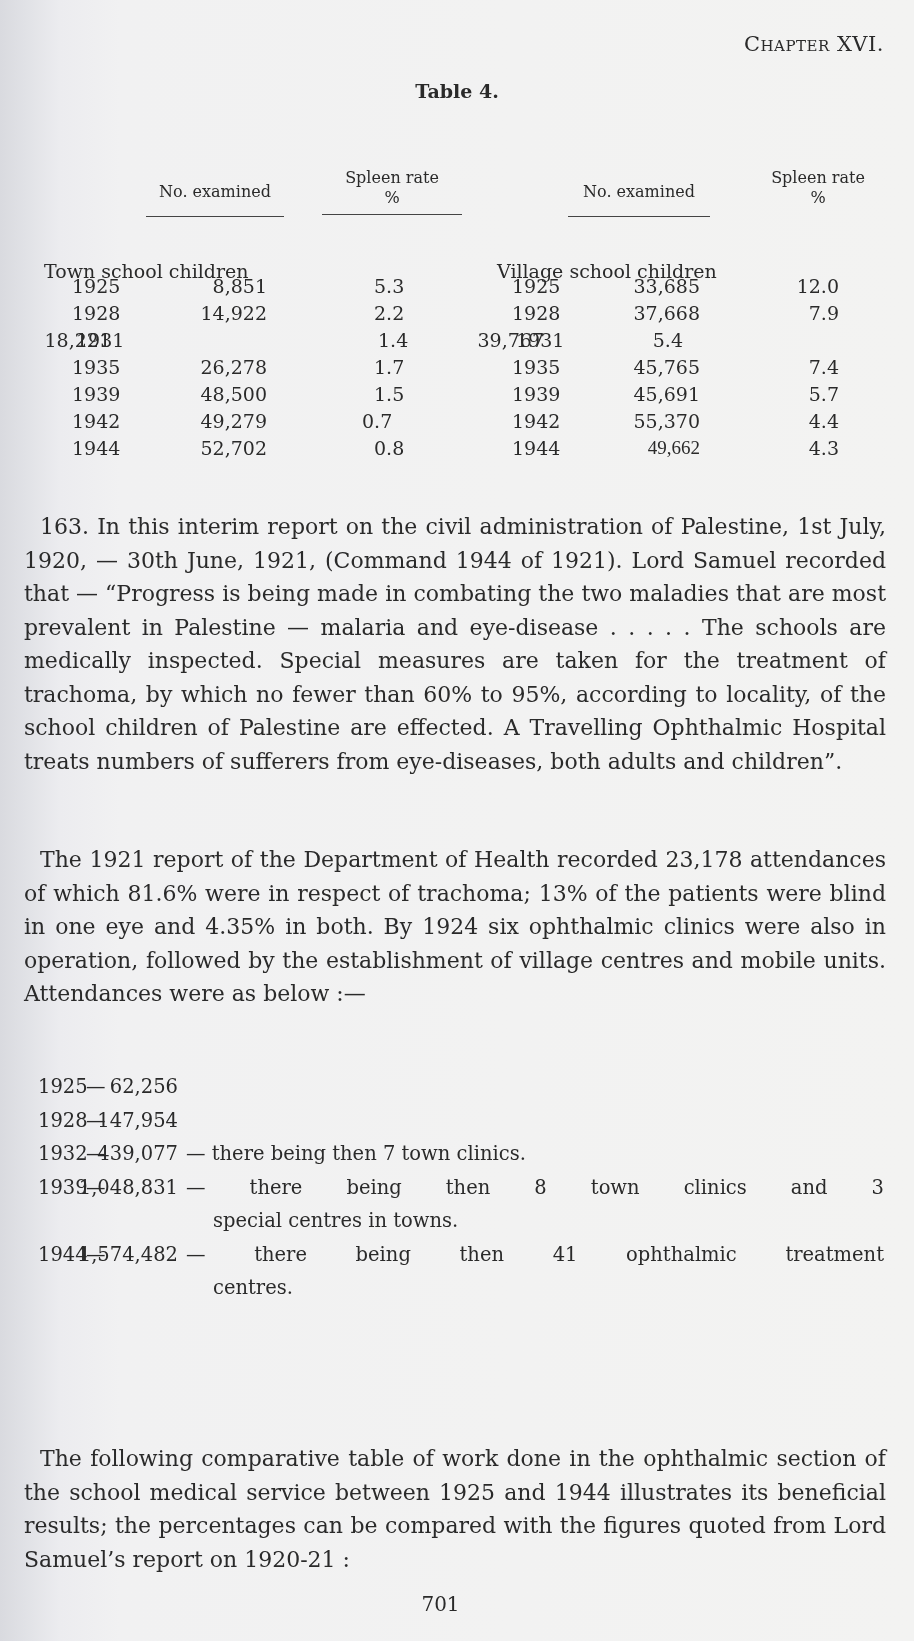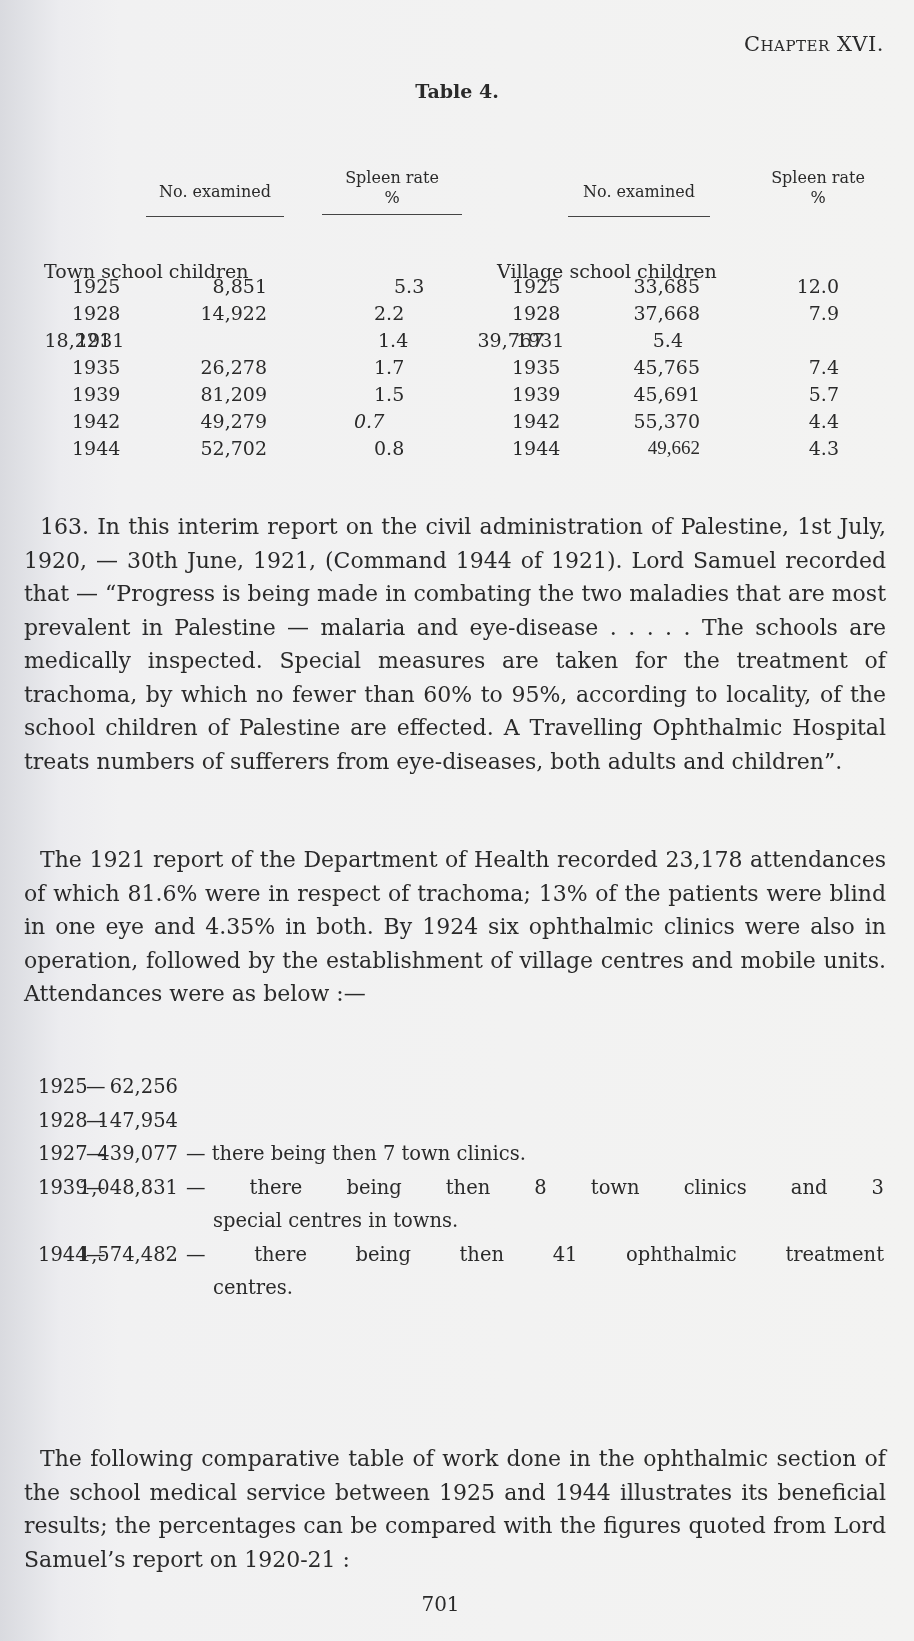--- a/index.html
+++ b/index.html
@@ -57,21 +57,21 @@
     <span>Spleen rate</span><br>
     <span>%</span>
   </div>
 
   <div class="section-label" style="left:44px;">Town school children</div>
   <div class="section-label" style="left:497px;">Village school children</div>
 
   <div class="row" style="top:275px; left:0; width:914px;">
     <span class="cell" style="left:72px;">1925</span>
     <span class="cell num" style="right:647px;">8,851</span>
-    <span class="cell" style="left:374px;margin-left:20px;">5.3</span>
+    <span class="cell" style="left:374px;">5.3</span>
     <span class="cell" style="left:512px;">1925</span>
     <span class="cell num" style="right:214px;">33,685</span>
     <span class="cell num" style="right:75px;">12.0</span>
   </div>
   <div class="row" style="top:302px; left:0; width:914px;">
     <span class="cell" style="left:72px;">1928</span>
     <span class="cell num" style="right:647px;">14,922</span>
     <span class="cell" style="left:374px;">2.2</span>
     <span class="cell" style="left:512px;">1928</span>
     <span class="cell num" style="right:214px;">37,668</span>
@@ -88,30 +88,30 @@
   <div class="row" style="top:356px; left:0; width:914px;">
     <span class="cell" style="left:72px;">1935</span>
     <span class="cell num" style="right:647px;text-align:right;">26,278</span>
     <span class="cell" style="left:374px;">1.7</span>
     <span class="cell" style="left:512px;">1935</span>
     <span class="cell num" style="right:214px;">45,765</span>
     <span class="cell num" style="right:75px;">7.4</span>
   </div>
   <div class="row" style="top:383px; left:0; width:914px;">
     <span class="cell" style="left:72px;">1939</span>
-    <span class="cell num" style="right:647px;">81,209</span>
+    <span class="cell num" style="right:647px;">48,500</span>
     <span class="cell" style="left:374px;">1.5</span>
     <span class="cell" style="left:512px;">1939</span>
     <span class="cell num" style="right:214px;">45,691</span>
     <span class="cell num" style="right:75px;">5.7</span>
   </div>
   <div class="row" style="top:410px; left:0; width:914px;">
     <span class="cell" style="left:72px;">1942</span>
     <span class="cell num" style="right:647px;">49,279</span>
-    <span class="cell" style="left:354px;font-style:italic;">0.7</span>
+    <span class="cell" style="left:362px;">0.7</span>
     <span class="cell" style="left:512px;">1942</span>
     <span class="cell num" style="right:214px;">55,370</span>
     <span class="cell num" style="right:75px;">4.4</span>
   </div>
   <div class="row" style="top:437px; left:0; width:914px;">
     <span class="cell" style="left:72px;">1944</span>
     <span class="cell num" style="right:647px;">52,702</span>
     <span class="cell" style="left:374px;">0.8</span>
     <span class="cell" style="left:512px;">1944</span>
     <span class="cell num" style="right:214px;font-family:Liberation Serif, serif;">49,662</span>
@@ -131,21 +131,21 @@
       <span class="yr">1925</span>
       <span class="dash1">—</span>
       <span class="val">62,256</span>
     </div>
     <div class="line">
       <span class="yr">1928</span>
       <span class="dash1">—</span>
       <span class="val">147,954</span>
     </div>
     <div class="line">
-      <span class="yr">1927</span>
+      <span class="yr">1932</span>
       <span class="dash1">—</span>
       <span class="val">439,077</span>
       <span class="note2" style="left:148px;">— there being then 7 town clinics.</span>
     </div>
     <div class="line">
       <span class="yr">1939</span>
       <span class="dash1">—</span>
       <span class="val">1,048,831</span>
       <span class="note" style="left:148px; width:698px;">— there being then 8 town clinics and 3</span>
     </div>

